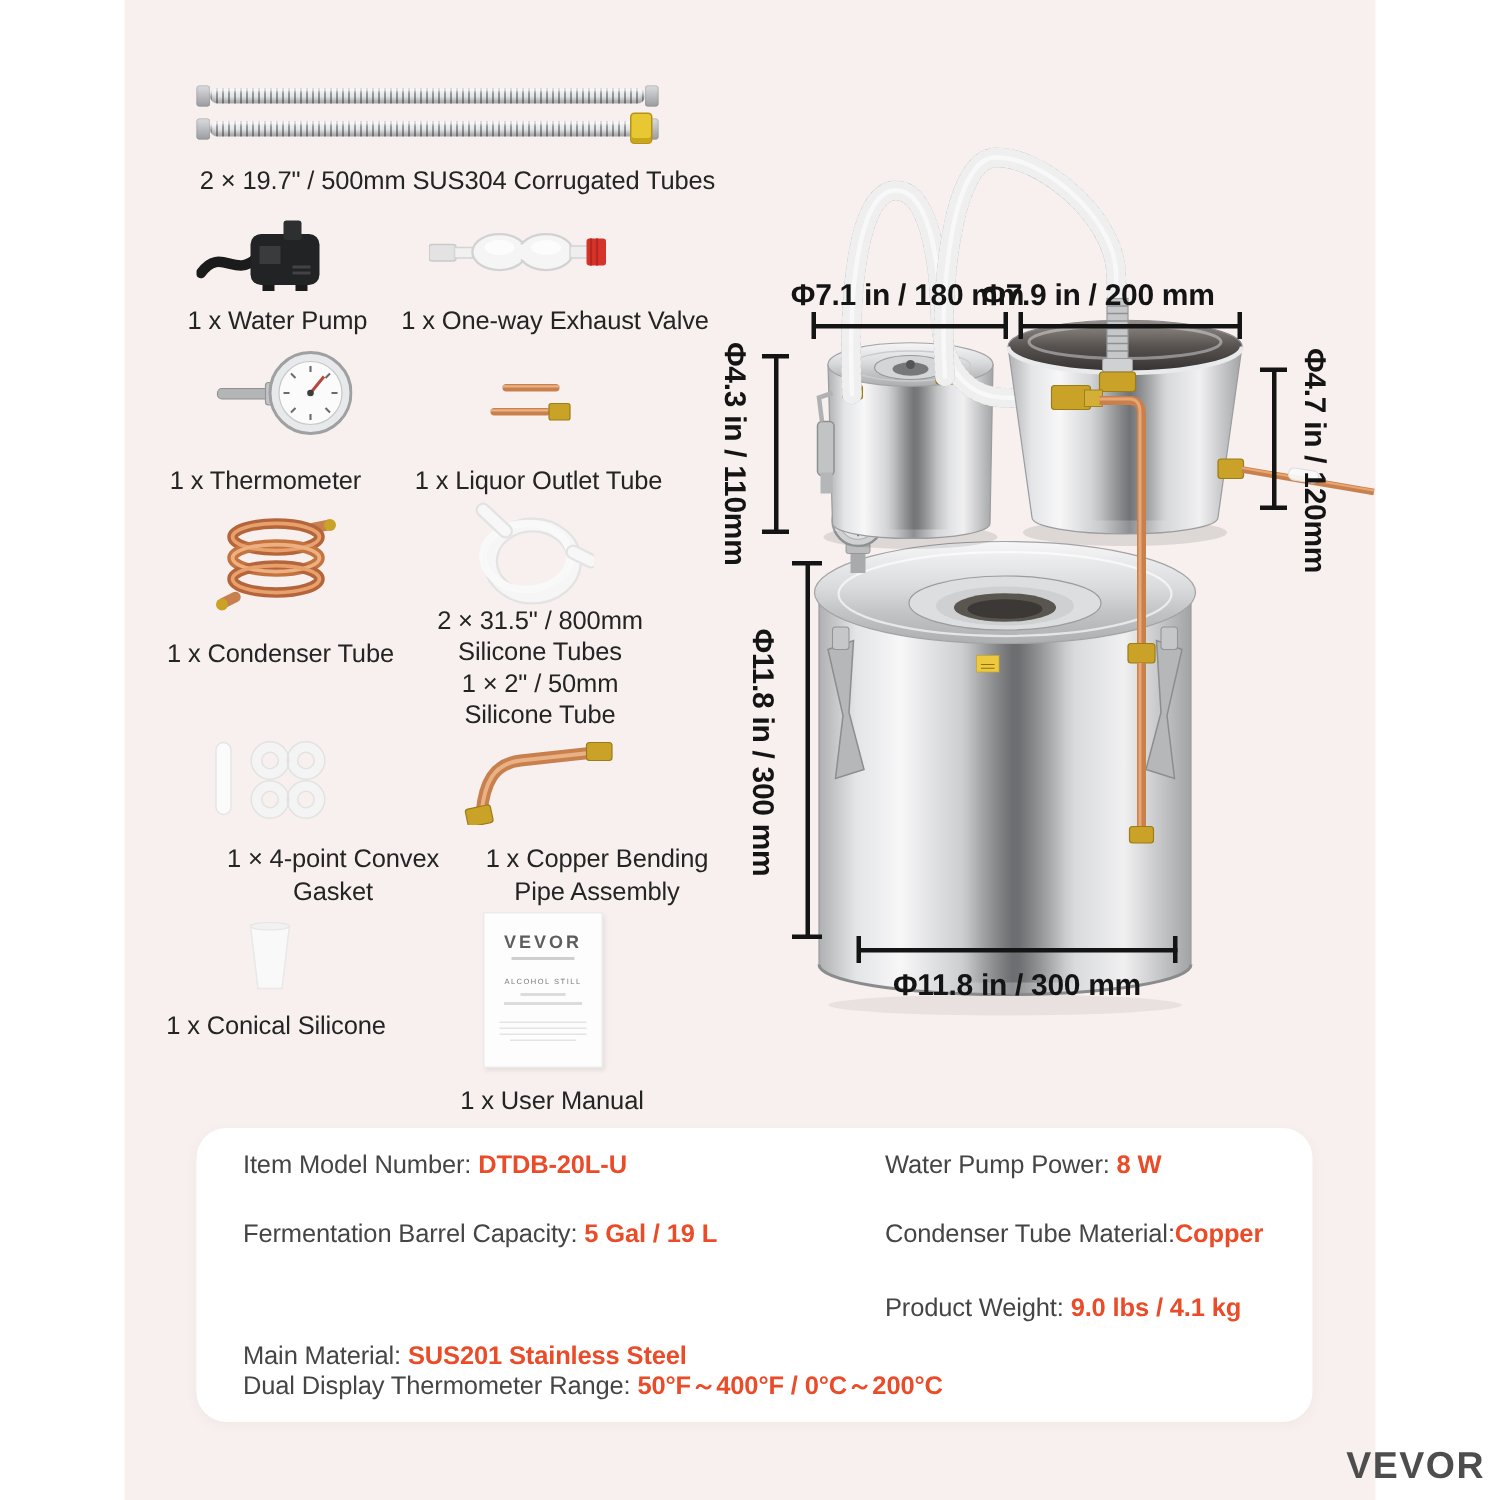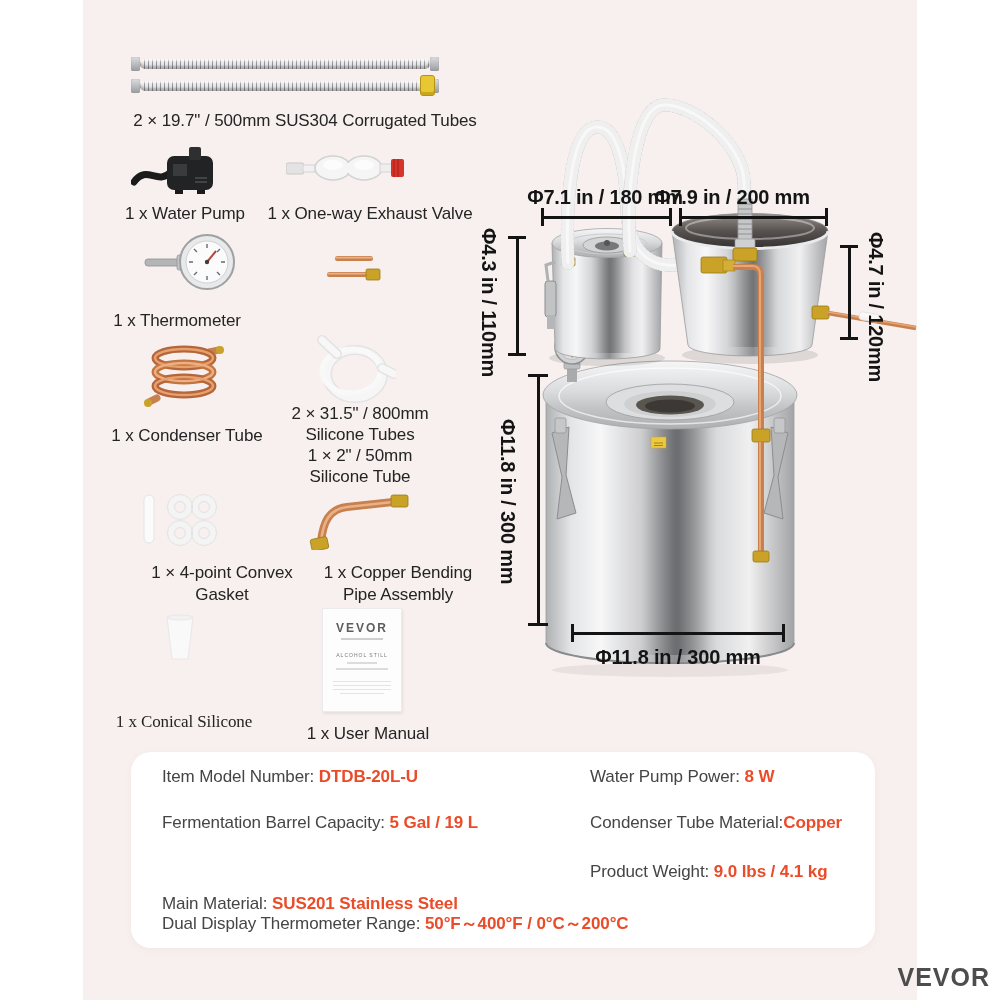--- a/index.html
+++ b/index.html
@@ -104,20 +104,21 @@
   </svg>
   <div class="cap" style="left:97px;top:310px;width:160px;">1 x Thermometer</div>
 
   <svg class="abs" style="left:325px;top:250px;" width="62" height="38" viewBox="0 0 62 38">
     <rect x="10" y="6" width="38" height="5" rx="2.5" fill="#c8804f"></rect>
     <rect x="10" y="6.8" width="38" height="1.6" rx="0.8" fill="#eab184"></rect>
     <rect x="2" y="22" width="40" height="5" rx="2.5" fill="#c8804f"></rect>
     <rect x="2" y="22.8" width="40" height="1.6" rx="0.8" fill="#eab184"></rect>
     <rect x="41" y="19" width="14" height="11" rx="1.5" fill="#c9a227" stroke="#9a7c18" stroke-width="0.8"></rect>
   </svg>
+  <div class="cap" style="left:259px;top:310px;width:200px;">1 x Liquor Outlet Tube</div>
 
   <svg class="abs" style="left:143px;top:342px;" width="82" height="68" viewBox="0 0 82 68">
     <g fill="none">
       <path d="M 66,10 L 76,8" stroke="#c8804f" stroke-width="7" stroke-linecap="round"></path>
       <circle cx="77" cy="8" r="4" fill="#c9a227"></circle>
       <ellipse cx="41" cy="16" rx="29" ry="9" stroke="#b5653a" stroke-width="7"></ellipse>
       <ellipse cx="41" cy="30" rx="29" ry="9" stroke="#c3743f" stroke-width="7"></ellipse>
       <ellipse cx="41" cy="44" rx="29" ry="9" stroke="#b5653a" stroke-width="7"></ellipse>
       <ellipse cx="41" cy="16" rx="29" ry="9" stroke="#e8a06c" stroke-width="2.5"></ellipse>
       <ellipse cx="41" cy="30" rx="29" ry="9" stroke="#eeb083" stroke-width="2.5"></ellipse>
@@ -172,21 +173,21 @@
     <rect x="6" y="46" width="17" height="12" rx="2" fill="#c9a227" stroke="#9a7c18" stroke-width="0.8" transform="rotate(-12 14 52)"></rect>
     <rect x="86" y="3" width="17" height="12" rx="2" fill="#c9a227" stroke="#9a7c18" stroke-width="0.8"></rect>
   </svg>
   <div class="cap cap2" style="left:260px;top:562px;width:200px;">1 x Copper Bending</div>
   <div class="cap cap2" style="left:260px;top:584px;width:200px;">Pipe Assembly</div>
 
   <svg class="abs" style="left:160px;top:614px;" width="40" height="48" viewBox="0 0 40 48">
     <path d="M 7,3 L 33,3 L 28,45 L 12,45 Z" fill="#f9f9f9" stroke="#e8e8e8"></path>
     <ellipse cx="20" cy="3.5" rx="13" ry="2.5" fill="#f1f1f1" stroke="#e4e4e4" stroke-width="0.7"></ellipse>
   </svg>
-  <div class="cap" style="left:84px;top:711px;width:200px;font-family:Liberation Serif, serif;">1 x Conical Silicone</div>
+  <div class="cap" style="left:84px;top:673px;width:200px;">1 x Conical Silicone</div>
 
   <div id="manual">
     <div class="brand">VEVOR</div>
     <div class="tag"></div>
     <div class="title">ALCOHOL STILL</div>
     <div class="bar" style="width:30px;"></div>
     <div class="bar" style="width:52px;"></div>
     <div style="height:8px;"></div>
     <div class="par" style="width:58px;"></div>
     <div class="par" style="width:58px;"></div>

